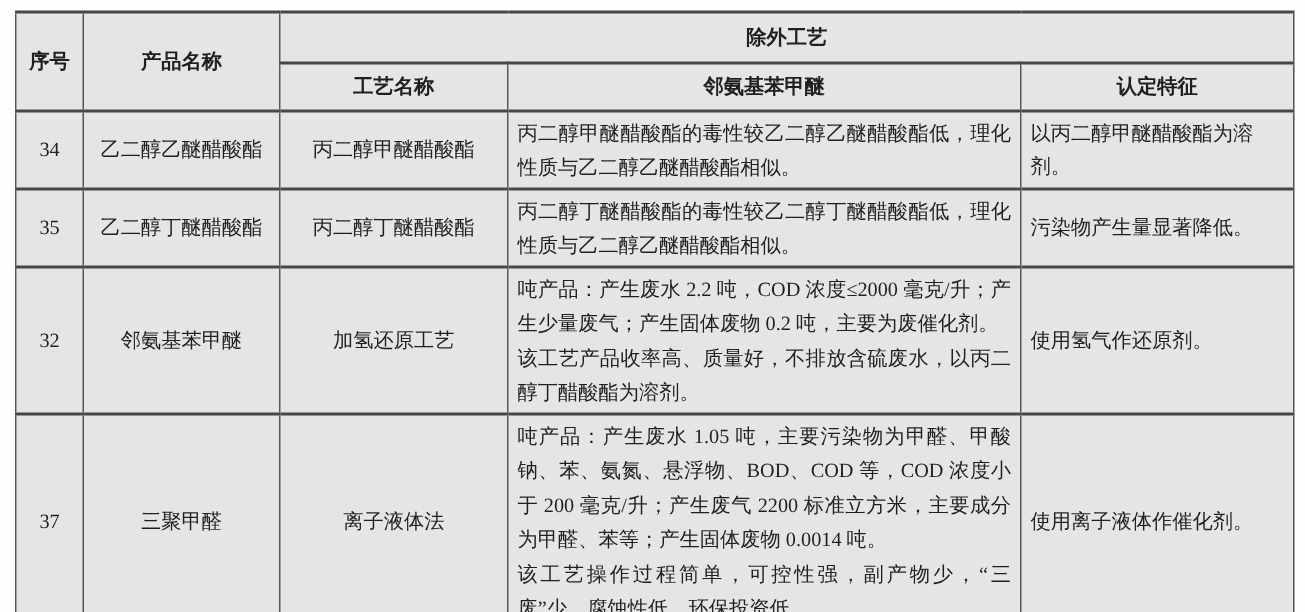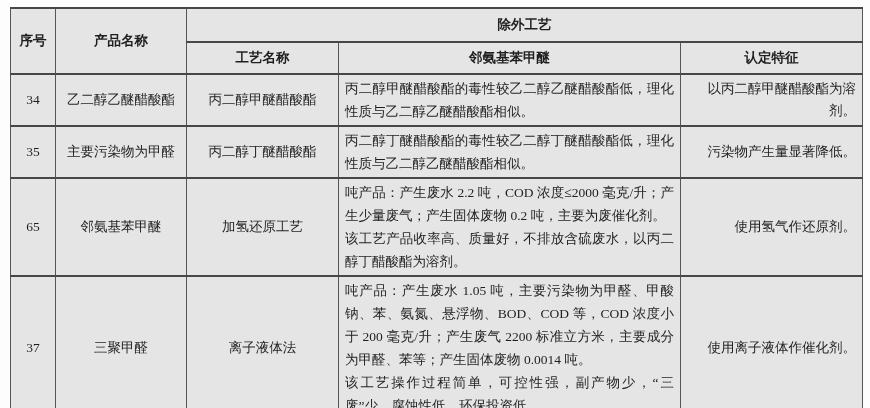--- a/index.html
+++ b/index.html
@@ -34,21 +34,21 @@
     padding: 2px 6px;
     vertical-align: middle;
     background: #e5e5e5;
     font-weight: normal;
   }
   table.doc-table th { font-weight: bold; }
   .c-center { text-align: center; }
   .c-left   { text-align: left; }
   .pollution-cell { line-height: 23px; padding: 4px 7px; }
   .pollution-cell .para { margin: 0; text-align: justify; }
-  .feature-cell { line-height: 22px; padding: 2px 5px; text-align: right; }
+  .feature-cell { line-height: 22px; padding: 2px 5px; }
   tr.h1  { height: 34px; }
   tr.h2  { height: 32px; padding-left: 16px; }
   tr.r34 { height: 47px; }
   tr.r35 { height: 46px; }
   tr.r36 { height: 93px; }
   tr.r37 { height: 141px; }
 </style>
 </head>
 <body>
 
@@ -78,29 +78,29 @@
         <td class="c-center">34</td>
         <td class="c-center">乙二醇乙醚醋酸酯</td>
         <td class="c-center">丙二醇甲醚醋酸酯</td>
         <td class="c-left pollution-cell">
           <div class="para">丙二醇甲醚醋酸酯的毒性较乙二醇乙醚醋酸酯低，理化性质与乙二醇乙醚醋酸酯相似。</div>
         </td>
         <td class="c-left feature-cell">以丙二醇甲醚醋酸酯为溶剂。</td>
       </tr>
       <tr class="r35">
         <td class="c-center">35</td>
-        <td class="c-center">主要污染物为甲醛</td>
+        <td class="c-center">乙二醇丁醚醋酸酯</td>
         <td class="c-center">丙二醇丁醚醋酸酯</td>
         <td class="c-left pollution-cell">
           <div class="para">丙二醇丁醚醋酸酯的毒性较乙二醇丁醚醋酸酯低，理化性质与乙二醇乙醚醋酸酯相似。</div>
         </td>
         <td class="c-left feature-cell">污染物产生量显著降低。</td>
       </tr>
       <tr class="r36">
-        <td class="c-center">65</td>
+        <td class="c-center">32</td>
         <td class="c-center">邻氨基苯甲醚</td>
         <td class="c-center">加氢还原工艺</td>
         <td class="c-left pollution-cell">
           <div class="para">吨产品：产生废水 2.2 吨，COD 浓度≤2000 毫克/升；产生少量废气；产生固体废物 0.2 吨，主要为废催化剂。</div>
           <div class="para">该工艺产品收率高、质量好，不排放含硫废水，以丙二醇丁醋酸酯为溶剂。</div>
         </td>
         <td class="c-left feature-cell">使用氢气作还原剂。</td>
       </tr>
       <tr class="r37">
         <td class="c-center">37</td>

